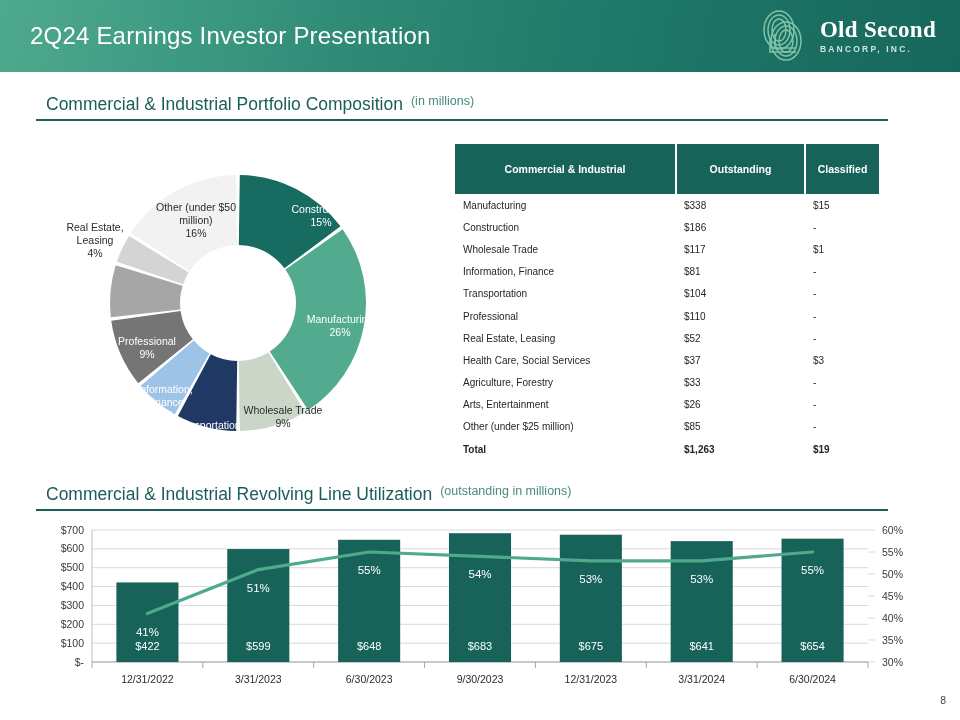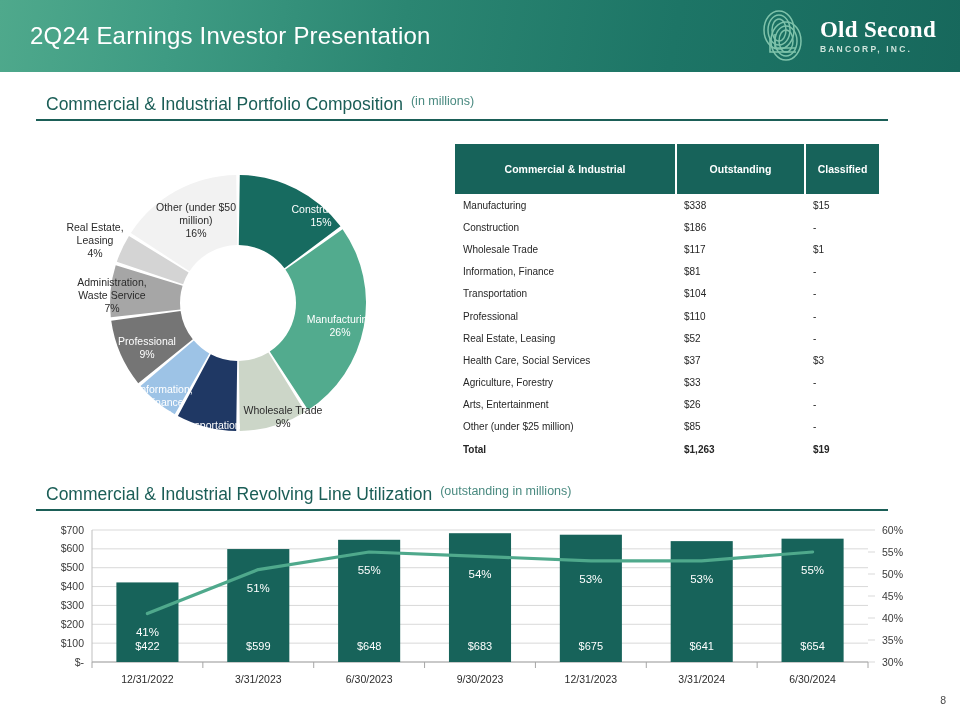--- a/index.html
+++ b/index.html
@@ -137,23 +137,20 @@
       <span>Wholesale Trade</span><br><span>9%</span>
     </div>
     <div class="donut-label light" style="left:120px;top:266px;width:94px;">
       <span>Transportation</span><br><span>8%</span>
     </div>
     <div class="donut-label light" style="left:88px;top:230px;width:74px;">
       <span>Information, Finance</span><br><span>6%</span>
     </div>
     <div class="donut-label light" style="left:62px;top:182px;width:90px;">
       <span>Professional</span><br><span>9%</span>
-    </div>
-    <div class="donut-label" style="left:22px;top:123px;width:100px;">
-      <span>Administration, Waste Service</span><br><span>7%</span>
     </div>
     <div class="donut-label" style="left:14px;top:68px;width:82px;">
       <span>Real Estate, Leasing</span><br><span>4%</span>
     </div>
     <div class="donut-label" style="left:104px;top:48px;width:104px;">
       <span>Other (under $50 million)</span><br><span>16%</span>
     </div>
   </div>
 
   <table class="tbl">

